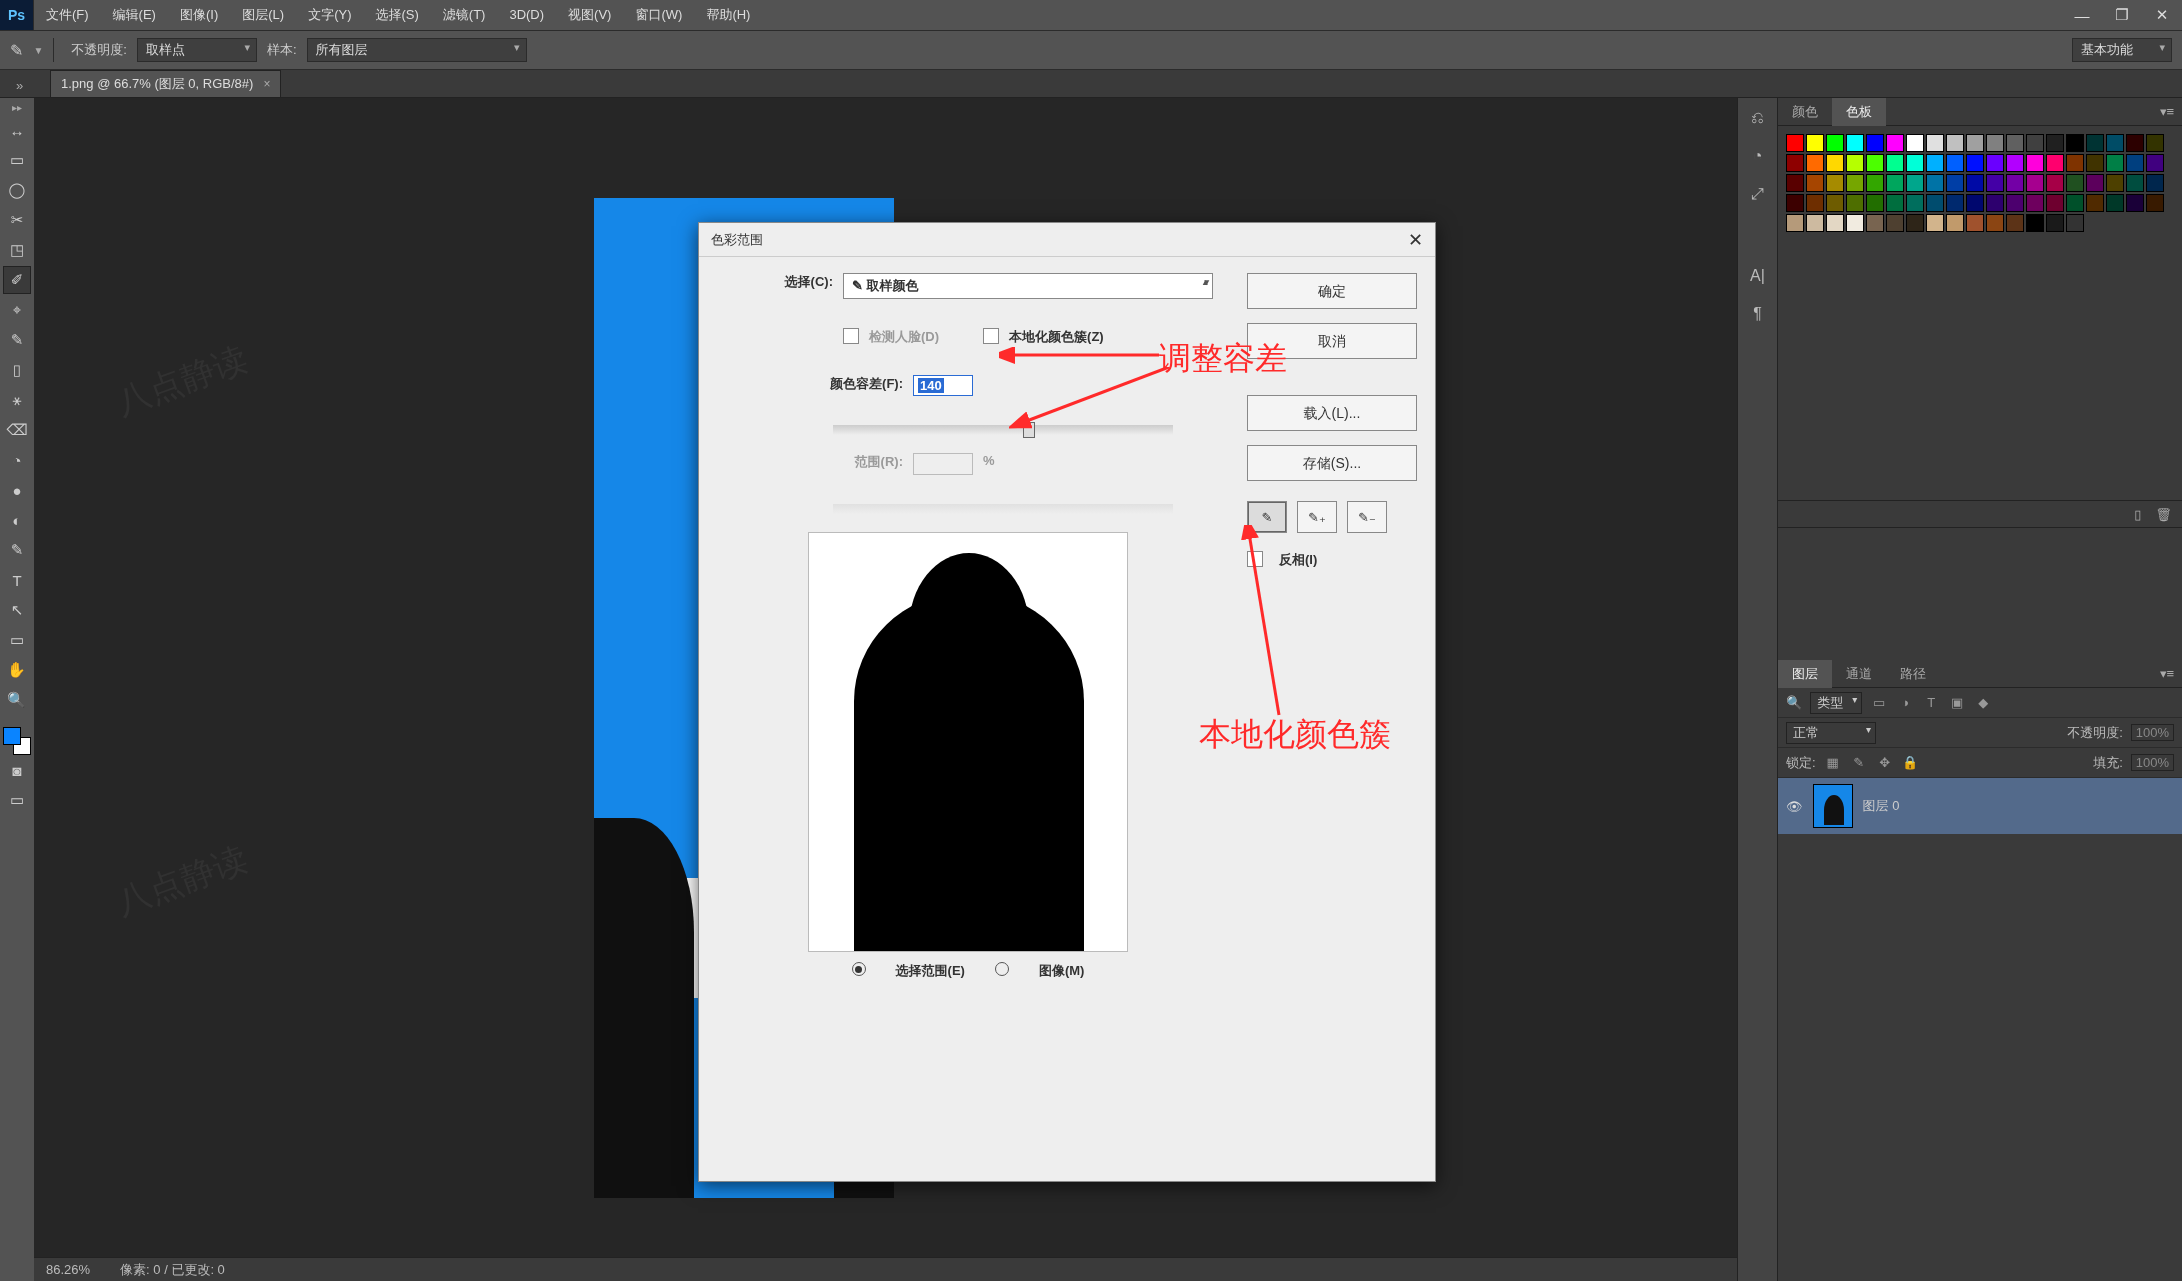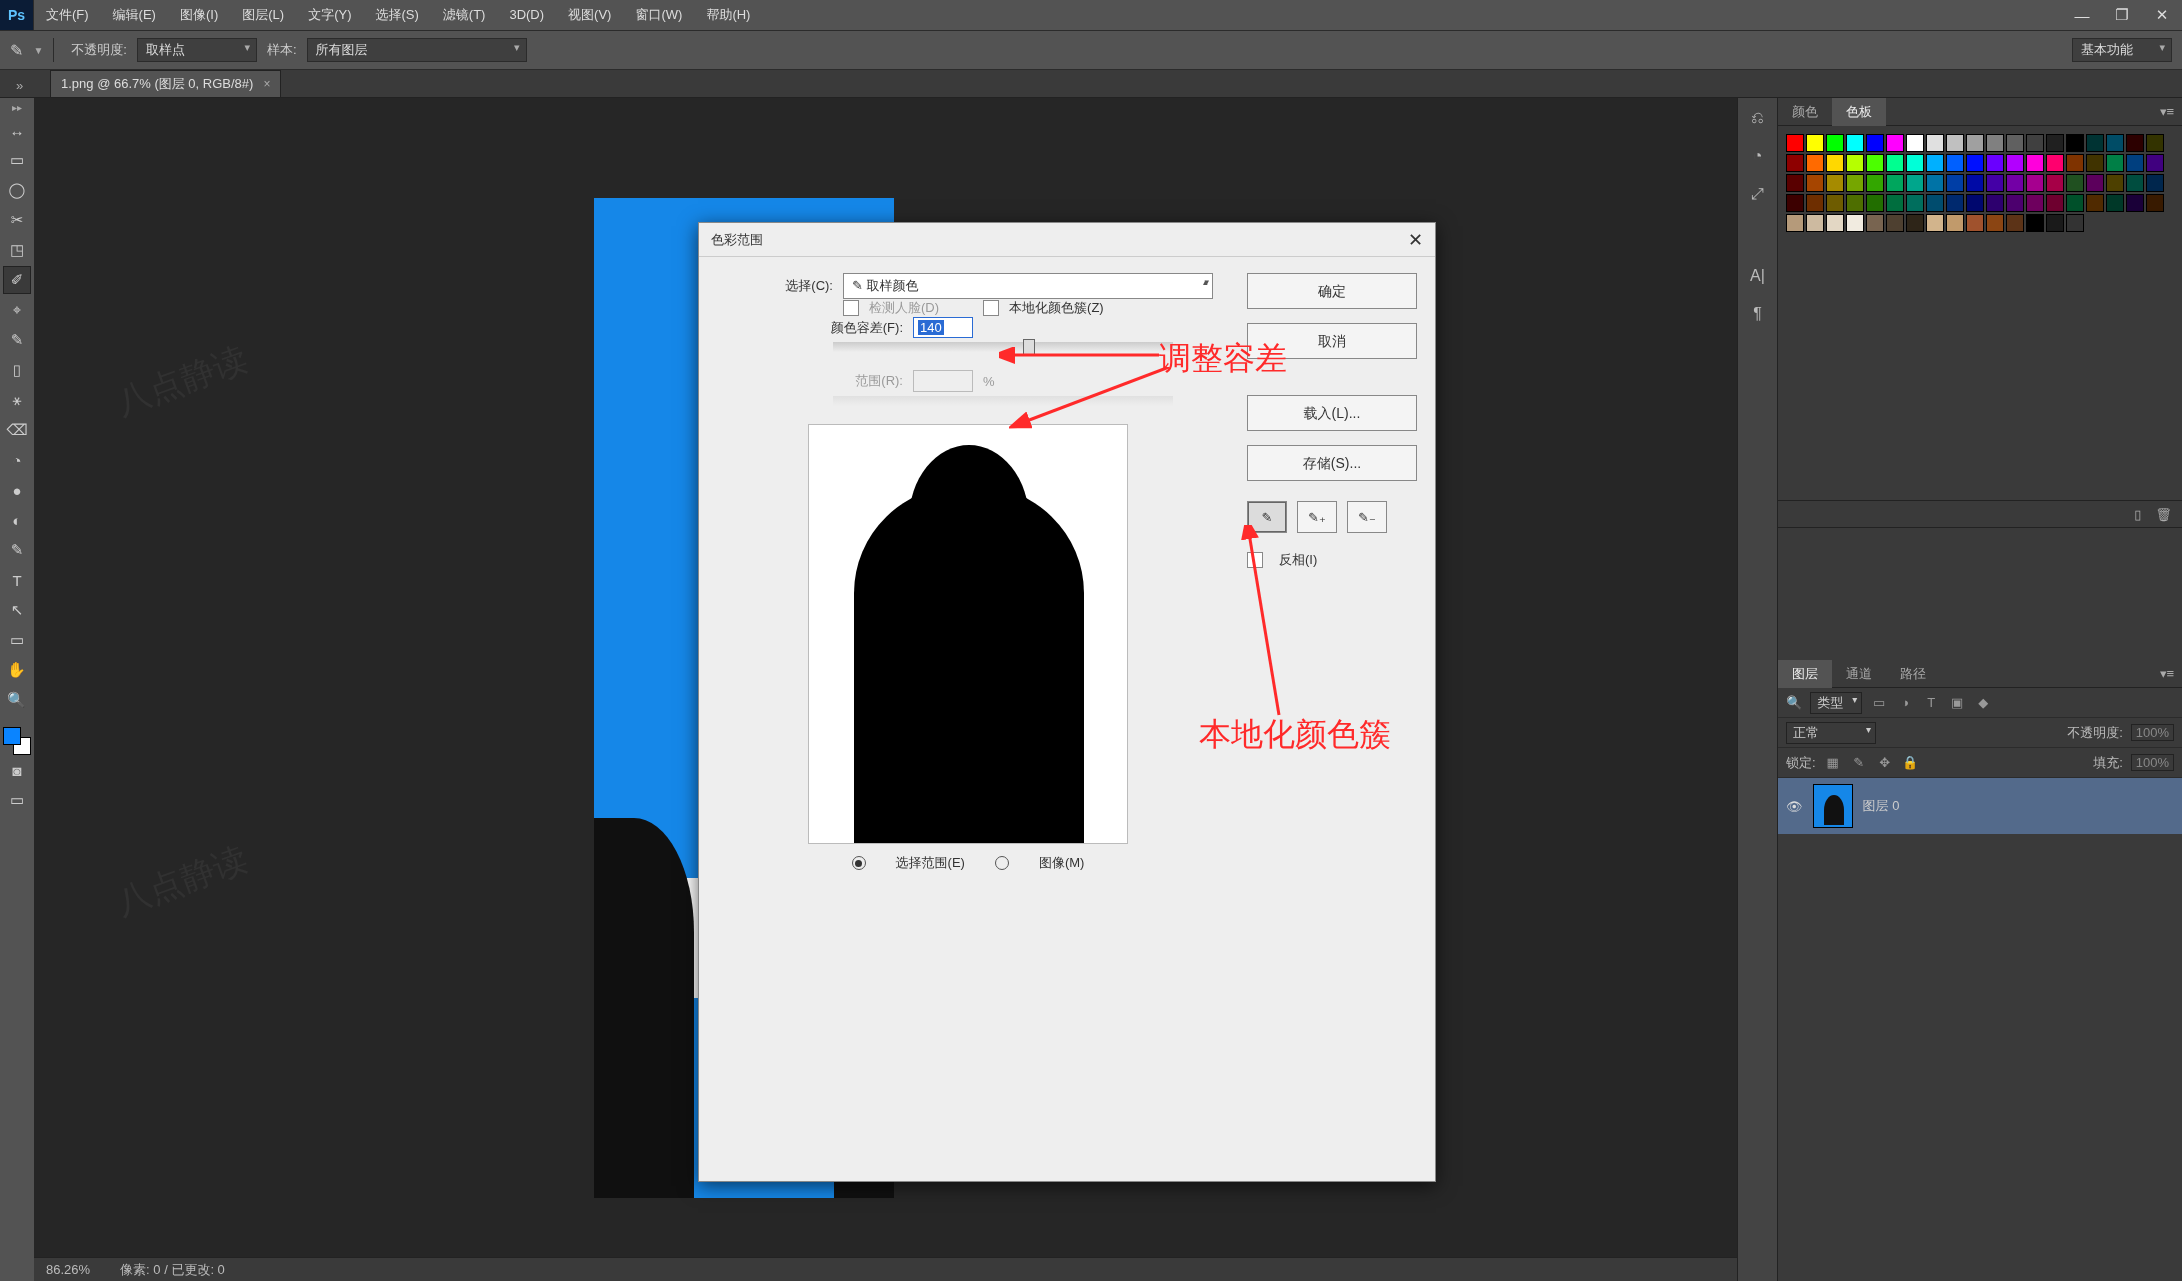--- a/index.html
+++ b/index.html
@@ -74,21 +74,21 @@
   .dlg { position:absolute; left:698px; top:222px; width:738px; height:960px; background:#eee; color:#333; border:1px solid #888; box-shadow:0 4px 18px rgba(0,0,0,.6); }
   .dlg-title { height:34px; display:flex; align-items:center; padding:0 12px; font-size:14px; border-bottom:1px solid #ccc; }
   .dlg-x { margin-left:auto; font-size:18px; cursor:default; }
   .dlg-body { position:relative; padding:16px 16px 16px 24px; height:calc(100% - 34px); }
   .dlg-left { width:490px; }
   .dlg-right{ position:absolute; right:18px; top:16px; width:170px; display:flex; flex-direction:column; gap:14px; }
   .dlg-btn { height:36px; border:1px solid #888; background:#f4f4f4; text-align:center; line-height:34px; font-size:14px; }
   .eyedrops { display:flex; gap:10px; margin-top:6px; }
   .eyed { width:40px; height:32px; border:1px solid #888; background:#f4f4f4; display:flex; align-items:center; justify-content:center; }
   .eyed.sel { background:#dcdcdc; box-shadow:inset 0 0 0 1px #666; }
-  .dlg-row { display:flex; align-items:center; gap:10px; margin-bottom:0; }
+  .dlg-row { display:flex; gap:10px; margin-bottom:29px;font-weight:bold; }
   .dlg-row .lbl { width:110px; text-align:right; color:#333; }
   .dlg-row.dis .lbl, .dlg-row.dis { color:#9a9a9a; }
   .dlg-dd { flex:1; border:1px solid #888; background:#fff; padding:3px 22px 3px 8px; position:relative; }
   .dlg-dd::after { content:"▴▾"; font-size:9px; letter-spacing:-3px; position:absolute; right:6px; top:3px; color:#555; }
   .chk { width:16px; height:16px; border:1px solid #888; background:#fff; display:inline-block; }
   .num { width:60px; border:1px solid #2a6bd4; background:#fff; color:#000; text-align:left; padding:2px 4px; }
   .num span { background:#2a6bd4; color:#fff; padding:0 2px; }
   .slider { height:10px; background:linear-gradient(#ccc,#eee); position:relative; margin:4px 0 18px 0; width:340px; }
   .slider .thumb { position:absolute; top:-3px; width:12px; height:16px; background:#ddd; border:1px solid #666; left:190px; }
   .slider.dis { opacity:.4; }

